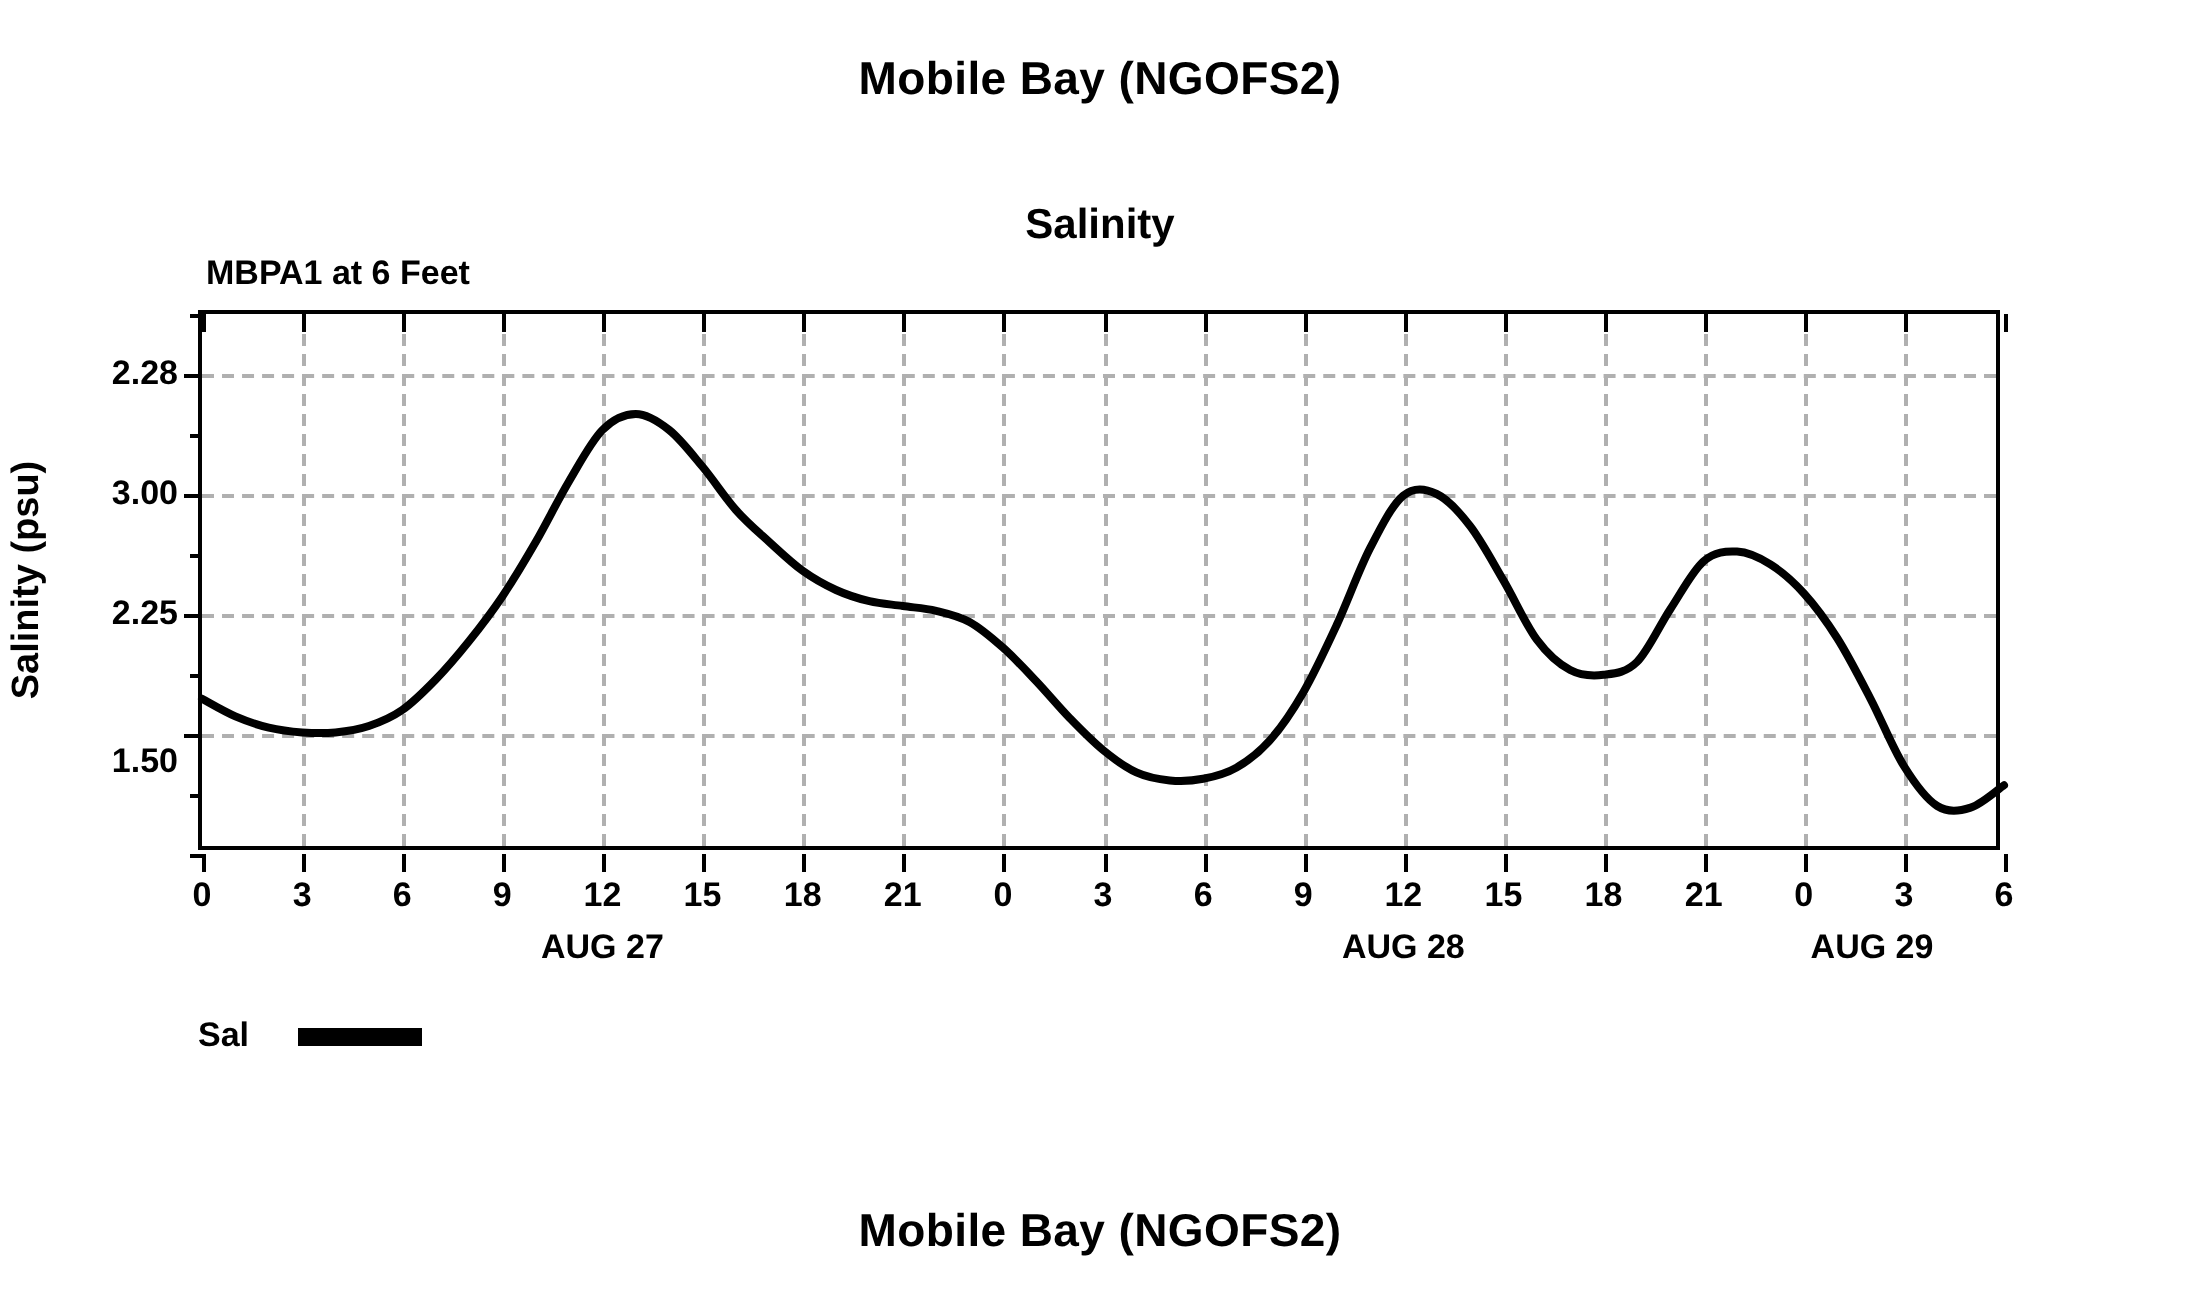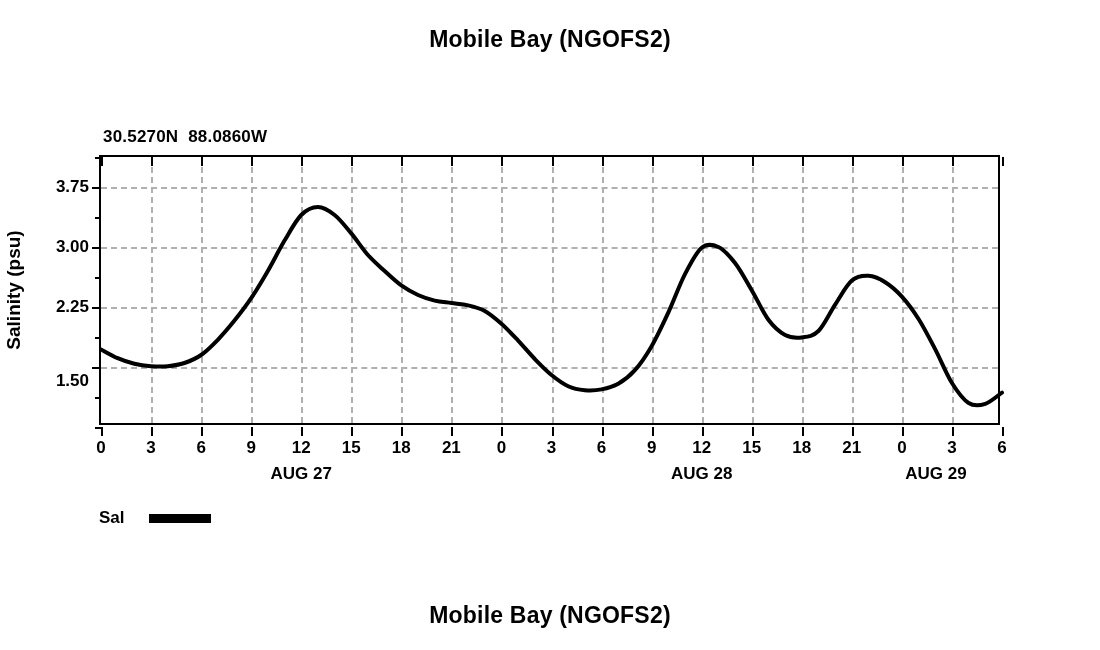--- a/index.html
+++ b/index.html
@@ -87,23 +87,24 @@
   svg{display:block;overflow:visible;}
 </style>
 </head>
 <body>
 
 <div class="page">
 
   <div class="title-top">Mobile Bay (NGOFS2)</div>
 
   <div class="meta-left">
-    <div class="l2">30.5270N  88.0860W</div>
+    <div>MBPA1 at 6 Feet</div>
   </div>
 
+  <div class="subtitle">Salinity</div>
 
   <div class="axis-y-title">Salinity (psu)</div>
 
   <div class="plot">
     <div class="gridlines" id="gridlines">
         <div class="hgrid" style="top: 210px;"></div>
         <div class="hgrid" style="top: 150px;"></div>
         <div class="hgrid" style="top: 90px;"></div>
         <div class="hgrid" style="top: 30px;"></div>
         <div class="vgrid" style="left: 50.0556px;"></div>
@@ -130,21 +131,21 @@
         </svg>
       </div>
     <div id="axis-decor">
         <div class="ytick" style="top: 210px;"></div>
         <div class="ylabel-txt" style="top: 224px;">1.50</div>
         <div class="ytick" style="top: 150px;"></div>
         <div class="ylabel-txt" style="top: 150px;">2.25</div>
         <div class="ytick" style="top: 90px;"></div>
         <div class="ylabel-txt" style="top: 90px;">3.00</div>
         <div class="ytick" style="top: 30px;"></div>
-        <div class="ylabel-txt" style="top: 30px;">3.75</div>
+        <div class="ylabel-txt" style="top: 30px;">2.28</div>
         <div class="ytick minor" style="top: 270px;"></div>
         <div class="ytick minor" style="top: 240px;"></div>
         <div class="ytick minor" style="top: 180px;"></div>
         <div class="ytick minor" style="top: 120px;"></div>
         <div class="ytick minor" style="top: 60px;"></div>
         <div class="ytick minor" style="top: 0px;"></div>
         <div class="xtick" style="left: 0px; top: 270px;"></div>
         <div class="xlabel-txt" style="left: 0px;">0</div>
         <div class="xtick" style="left: 50.0556px; top: 270px;"></div>
         <div class="xlabel-txt" style="left: 50.0556px;">3</div>

